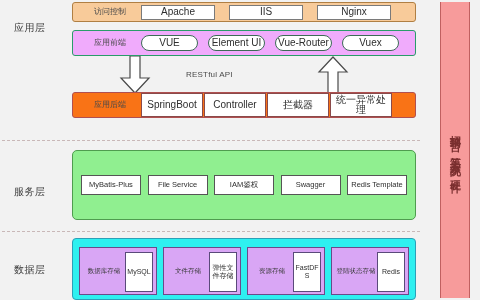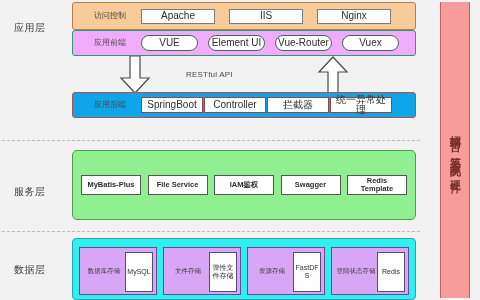--- a/index.html
+++ b/index.html
@@ -75,21 +75,21 @@
     align-items: center;
     justify-content: center;
     box-sizing: border-box;
     line-height: 1.05;
     padding: 1px 2px;
   }
 
   
   .band.access {
     top: 2px;
-    height: 28px;
+    height: 20px;
     background: #f8cb9a;
     border: 1px solid #b07f43;
     padding: 4px 6px;
     justify-content: flex-start;
     align-items: center;
   }
   .band.access .chip {
     height: 15px;
     width: 74px;
     margin-right: 14px;
@@ -110,27 +110,27 @@
     width: 60px;
     margin-right: 10px;
     border-color: #3d6b57;
     border-radius: 8px;
   }
 
   
   .band.backend {
     top: 92px;
     height: 26px;
-    background: #0ea5e9;
+    background: #f97316;
     border: 1.5px solid #b05050;
     padding: 8px 6px;
     justify-content: flex-start;
   }
   .band.backend .chip {
-    height: 16px;
+    height: 24px;
     width: 62px;
     margin-right: 1px;
     border-color: #8a4a4a;
   }
 
   
   .restful-label {
     position: absolute;
     top: 70px;
     left: 186px;
@@ -158,21 +158,20 @@
     display: flex;
     align-items: center;
     justify-content: space-between;
     padding: 0 8px;
   }
   .panel.service .chip {
     height: 20px;
     width: 60px;
     border-color: #555;
     font-size: 7.5px;
-    font-weight: bold;
   }
 
   
   .panel.data {
     position: absolute;
     left: 72px;
     top: 238px;
     width: 344px;
     height: 62px;
     background: #2ef0f0;

